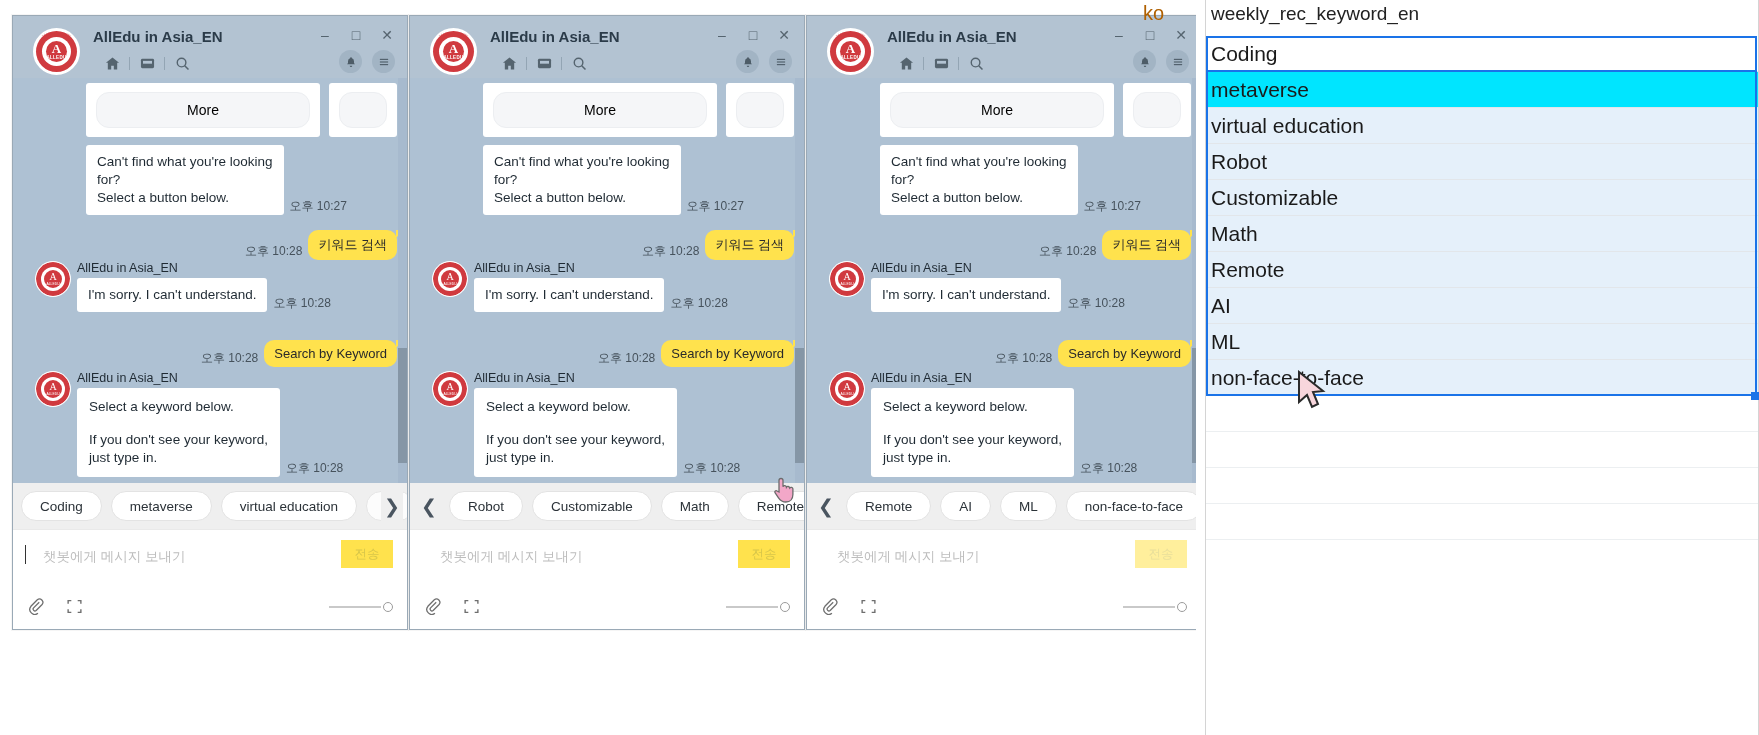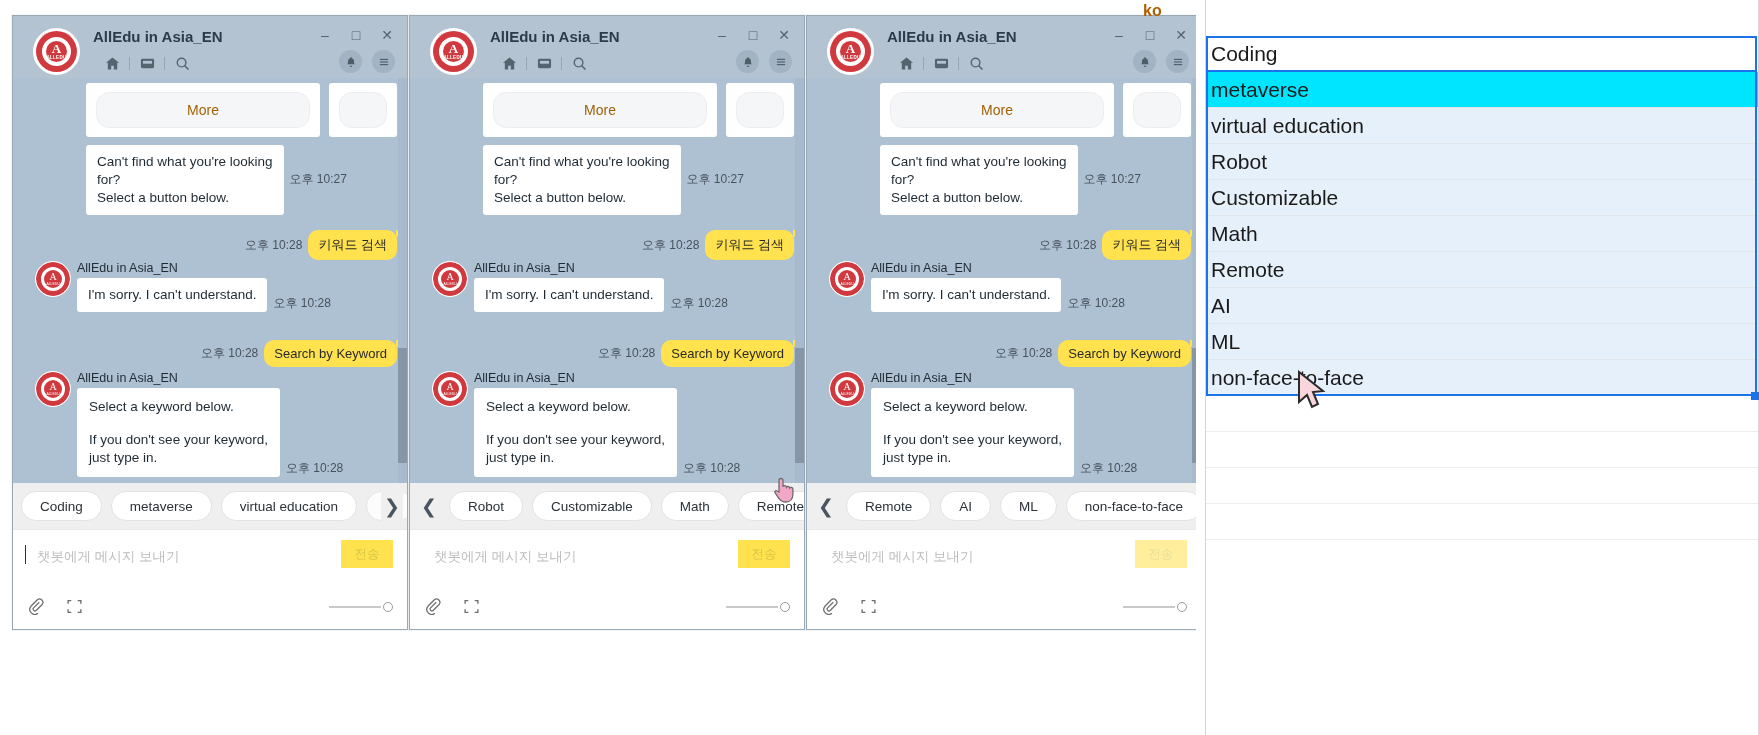--- a/index.html
+++ b/index.html
@@ -46,28 +46,28 @@
           align-items:center; justify-content:center; color:#4e5d68; }
 
   
   .body { flex:1 1 auto; position:relative; background:#aec1d3; overflow:hidden; }
 
   .cardrow { position:absolute; top:5px; left:73px; right:0; display:flex; gap:9px; }
   .card { background:#fff; border-radius:3px; padding:9px 10px; }
   .card.c1 { width:234px; }
   .card.c2 { width:68px; height:54px; }
   .morebtn { background:#f5f6f8; border:1px solid #eceef1; border-radius:13px; height:36px;
-             display:flex; align-items:center; justify-content:center; font-size:14px; color:#a16207; }
+             display:flex; align-items:center; justify-content:center; font-size:14px; color:#000000; }
   .card.c2 .morebtn { background:#f5f6f8; border-color:#eceef1; height:36px; }
 
   .bubble { background:#fff; border-radius:3px; padding:8px 11px; font-size:13.5px; color:#1f2a33;
             line-height:1.33; display:inline-block; max-width:230px; position:relative; }
   .tstamp { font-size:12px; color:#46525c; white-space:nowrap; }
 
-  .msgrow { position:absolute; display:flex; align-items:center; gap:6px; }
+  .msgrow { position:absolute; display:flex; align-items:flex-end; gap:6px; }
 
   .avatar { width:36px; height:36px; border-radius:50%; overflow:hidden; position:relative;
             background:#fff; border:1.5px solid #fff; flex:0 0 auto; }
   .avatar .ring { position:absolute; inset:0; border-radius:50%; background:#d03a3f; }
   .avatar .inner { position:absolute; inset:5px; border-radius:50%; background:#fff; }
   .avatar .core { position:absolute; inset:8px; border-radius:50%; background:#d03a3f; color:#fff;
                   display:flex; align-items:center; justify-content:center; flex-direction:column;
                   line-height:1; }
   .avatar .core .a { font-size:10px; font-family:"Liberation Serif", serif; }
   .avatar .core .lbl { font-size:3.4px; margin-top:.5px; }
@@ -88,21 +88,21 @@
   .chip { background:#fff; border:1px solid #e3e3e3; border-radius:22px; height:30px; padding:0 18px;
           display:flex; align-items:center; justify-content:center; font-size:13.5px; color:#2b3238;
           white-space:nowrap; }
   .arrow { width:22px; height:30px; display:flex; align-items:center; justify-content:center;
            color:#4a5560; font-size:19px; flex:0 0 auto; }
   .arrow.right { position:absolute; right:4px; top:8px; background:#efefef; }
 
   
   .inputarea { flex:0 0 auto; background:#fff; border-top:1px solid #e9e9e9; position:relative;
                height:100px; }
-  .tfield { position:absolute; left:24px; top:18px; font-size:13.5px; color:#bdbdbd; }
+  .tfield { position:absolute; left:30px; top:18px; font-size:13.5px; color:#bdbdbd; }
   .caret { position:absolute; left:12px; top:15px; width:1px; height:19px; background:#333; }
   .sendbtn { position:absolute; right:14px; top:10px; width:52px; height:28px; background:#ffe24d;
              display:flex; align-items:center; justify-content:center; font-size:12.5px; color:#d8c64a; }
   .tools { position:absolute; left:14px; bottom:10px; display:flex; align-items:center; gap:22px;
            color:#6e6e6e; }
   .slider { position:absolute; right:14px; bottom:17px; width:64px; height:10px; }
   .slider .track { position:absolute; left:0; top:4px; width:52px; height:1.5px; background:#c9c9c9; }
   .slider .knob { position:absolute; right:0; top:0; width:10px; height:10px; border-radius:50%;
                   border:1.5px solid #9b9b9b; background:#fff; }
 
@@ -117,21 +117,21 @@
   .sheet .rightline { position:absolute; right:0; top:0; bottom:0; width:1px; background:#d4d4d4; }
   .shdr { position:absolute; left:10px; top:0; right:1px; height:28px; display:flex; align-items:center;
           padding-left:5px; font-size:19px; color:#222; }
   .srow { position:absolute; left:10px; right:1px; height:36px; display:flex; align-items:center;
           padding-left:5px; font-size:21px; color:#1a1a1a; border-bottom:1px solid #e2e6ea; }
   .srow.tint { background:#e5f0fa; }
   .srow.hl { background:#00e5ff; }
   .selbox { position:absolute; border:2px solid #1a73e8; pointer-events:none; }
   .selhandle { position:absolute; width:8px; height:8px; background:#1a73e8; }
   .emptyrow { position:absolute; left:10px; right:1px; height:36px; border-bottom:1px solid #eceff1; }
-  .kotab { position:absolute; font-size:16px; color:#b06000; font-weight:bold; }
+  .kotab { position:absolute; font-size:20px; color:#b06000; font-weight:normal; }
   .cursor { position:absolute; z-index:50; }
 </style>
 </head>
 <body>
 
 <div class="stage">
 
   <div class="win w1">
     <div class="hdr">
       <div class="logo">
@@ -632,20 +632,21 @@
         <div class="knob"></div>
       </div>
     </div>
   </div>
 
   <div class="sheet">
     <div class="kotab" style="left:-53px; top:2px;">ko</div>
     <div class="colline"></div>
     <div class="rightline"></div>
 
+    <div class="shdr" style="top:0;">weekly_rec_keyword_en</div>
 
     <div class="srow" style="top:36px;">Coding</div>
     <div class="srow hl" style="top:72px;">metaverse</div>
     <div class="srow tint" style="top:108px;">virtual education</div>
     <div class="srow tint" style="top:144px;">Robot</div>
     <div class="srow tint" style="top:180px;">Customizable</div>
     <div class="srow tint" style="top:216px;">Math</div>
     <div class="srow tint" style="top:252px;">Remote</div>
     <div class="srow tint" style="top:288px;">AI</div>
     <div class="srow tint" style="top:324px;">ML</div>

